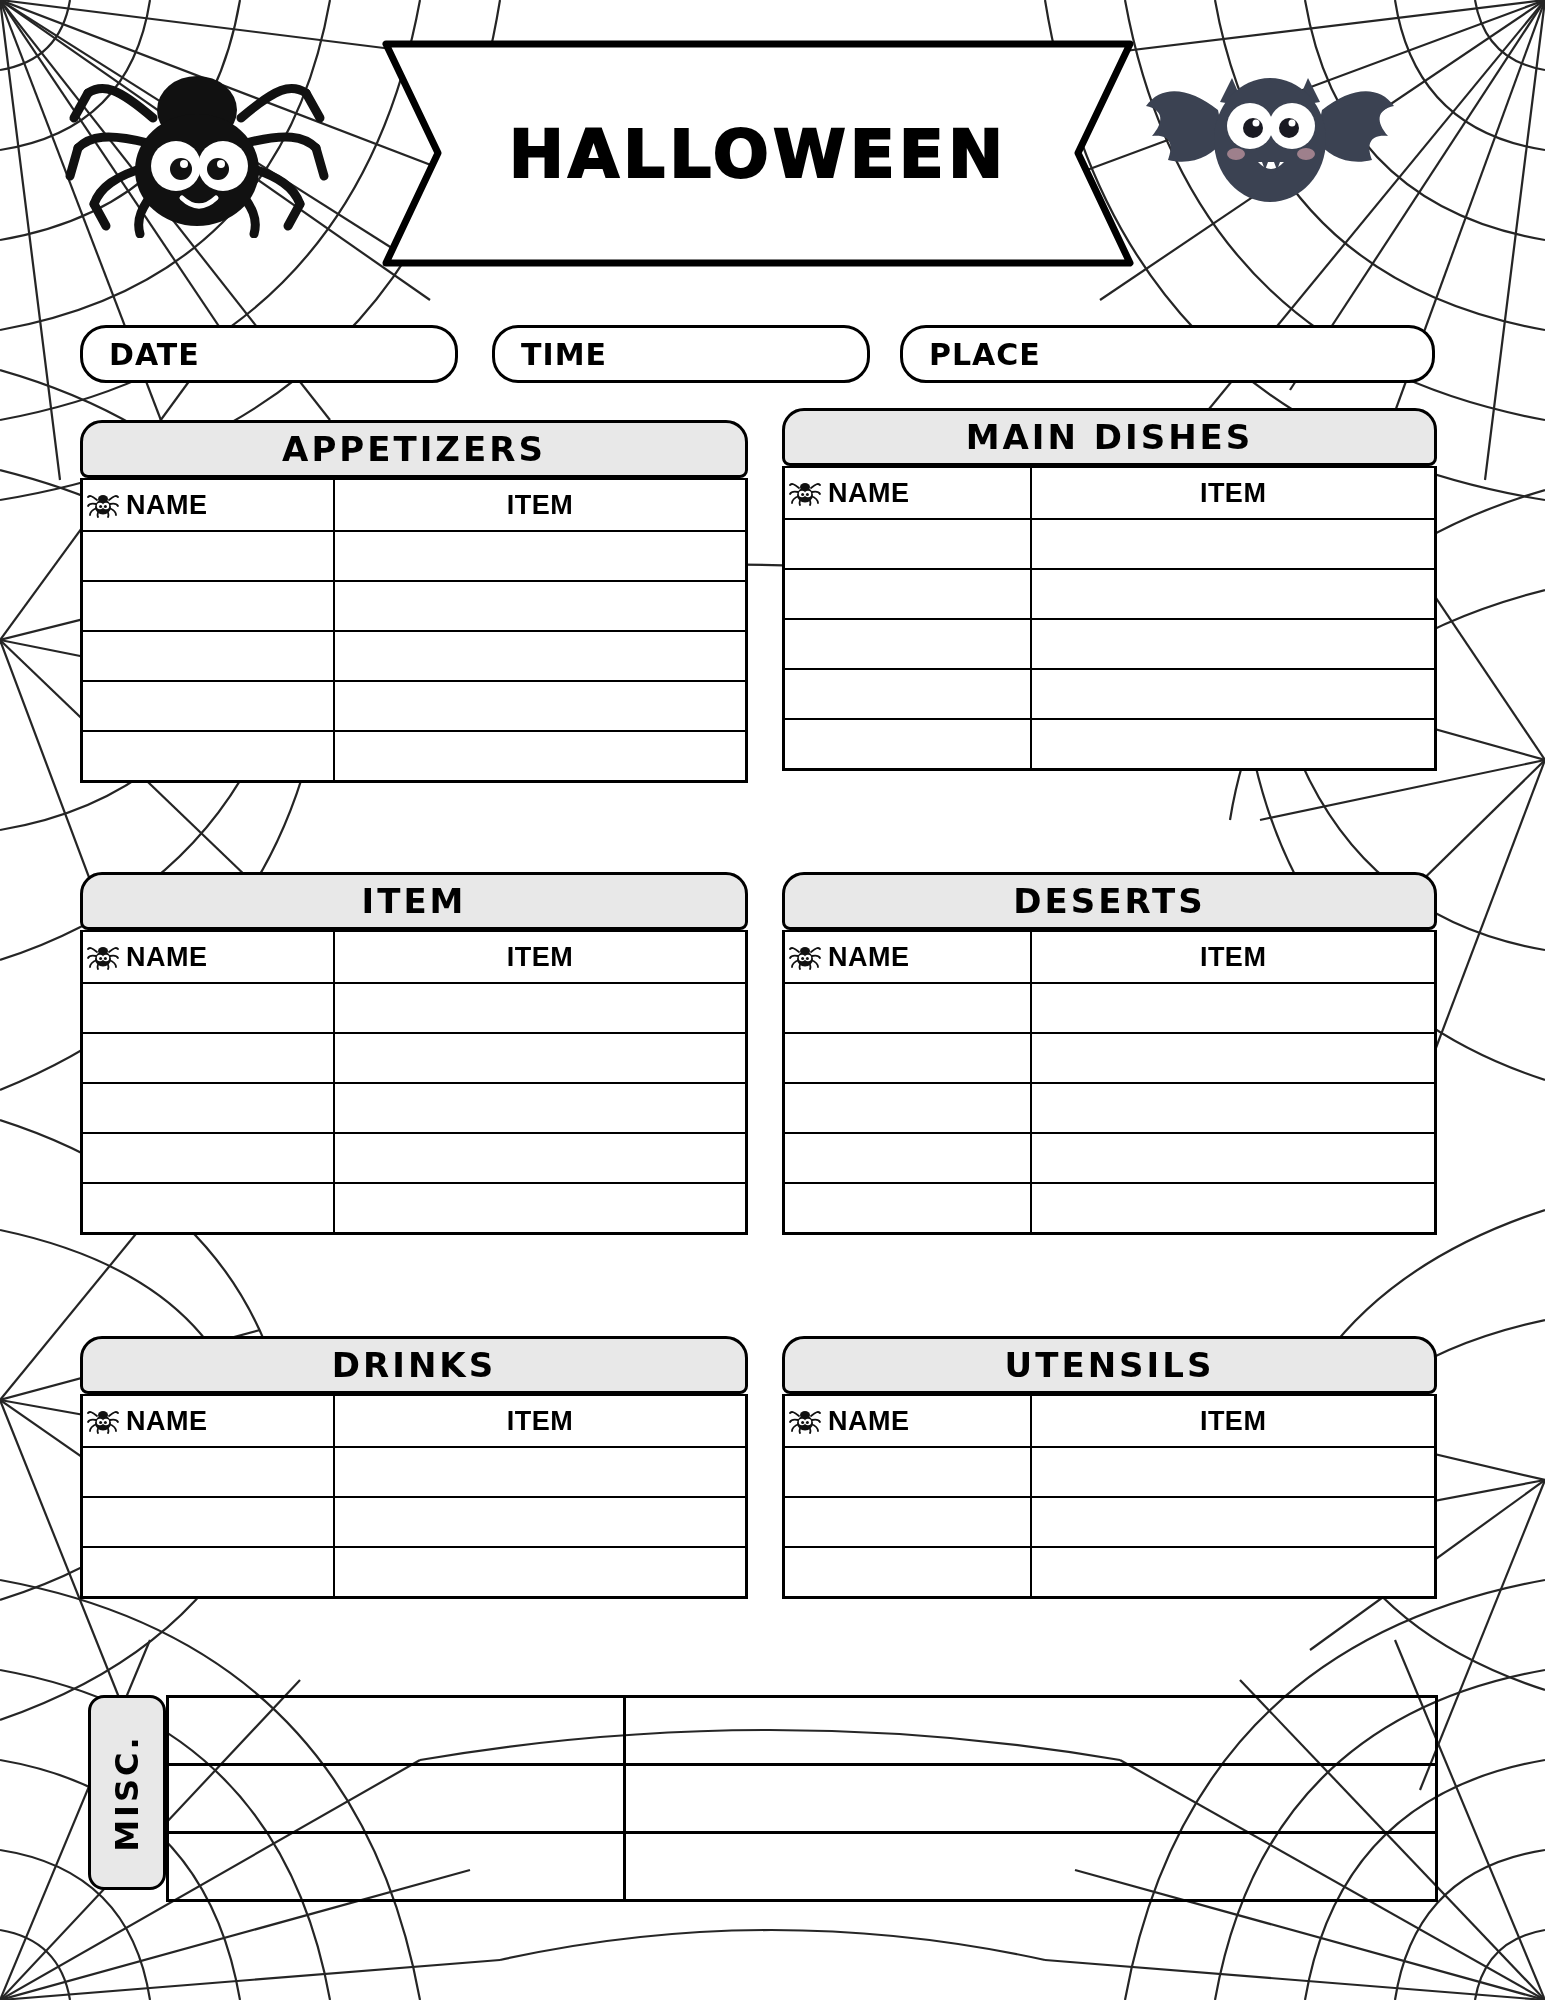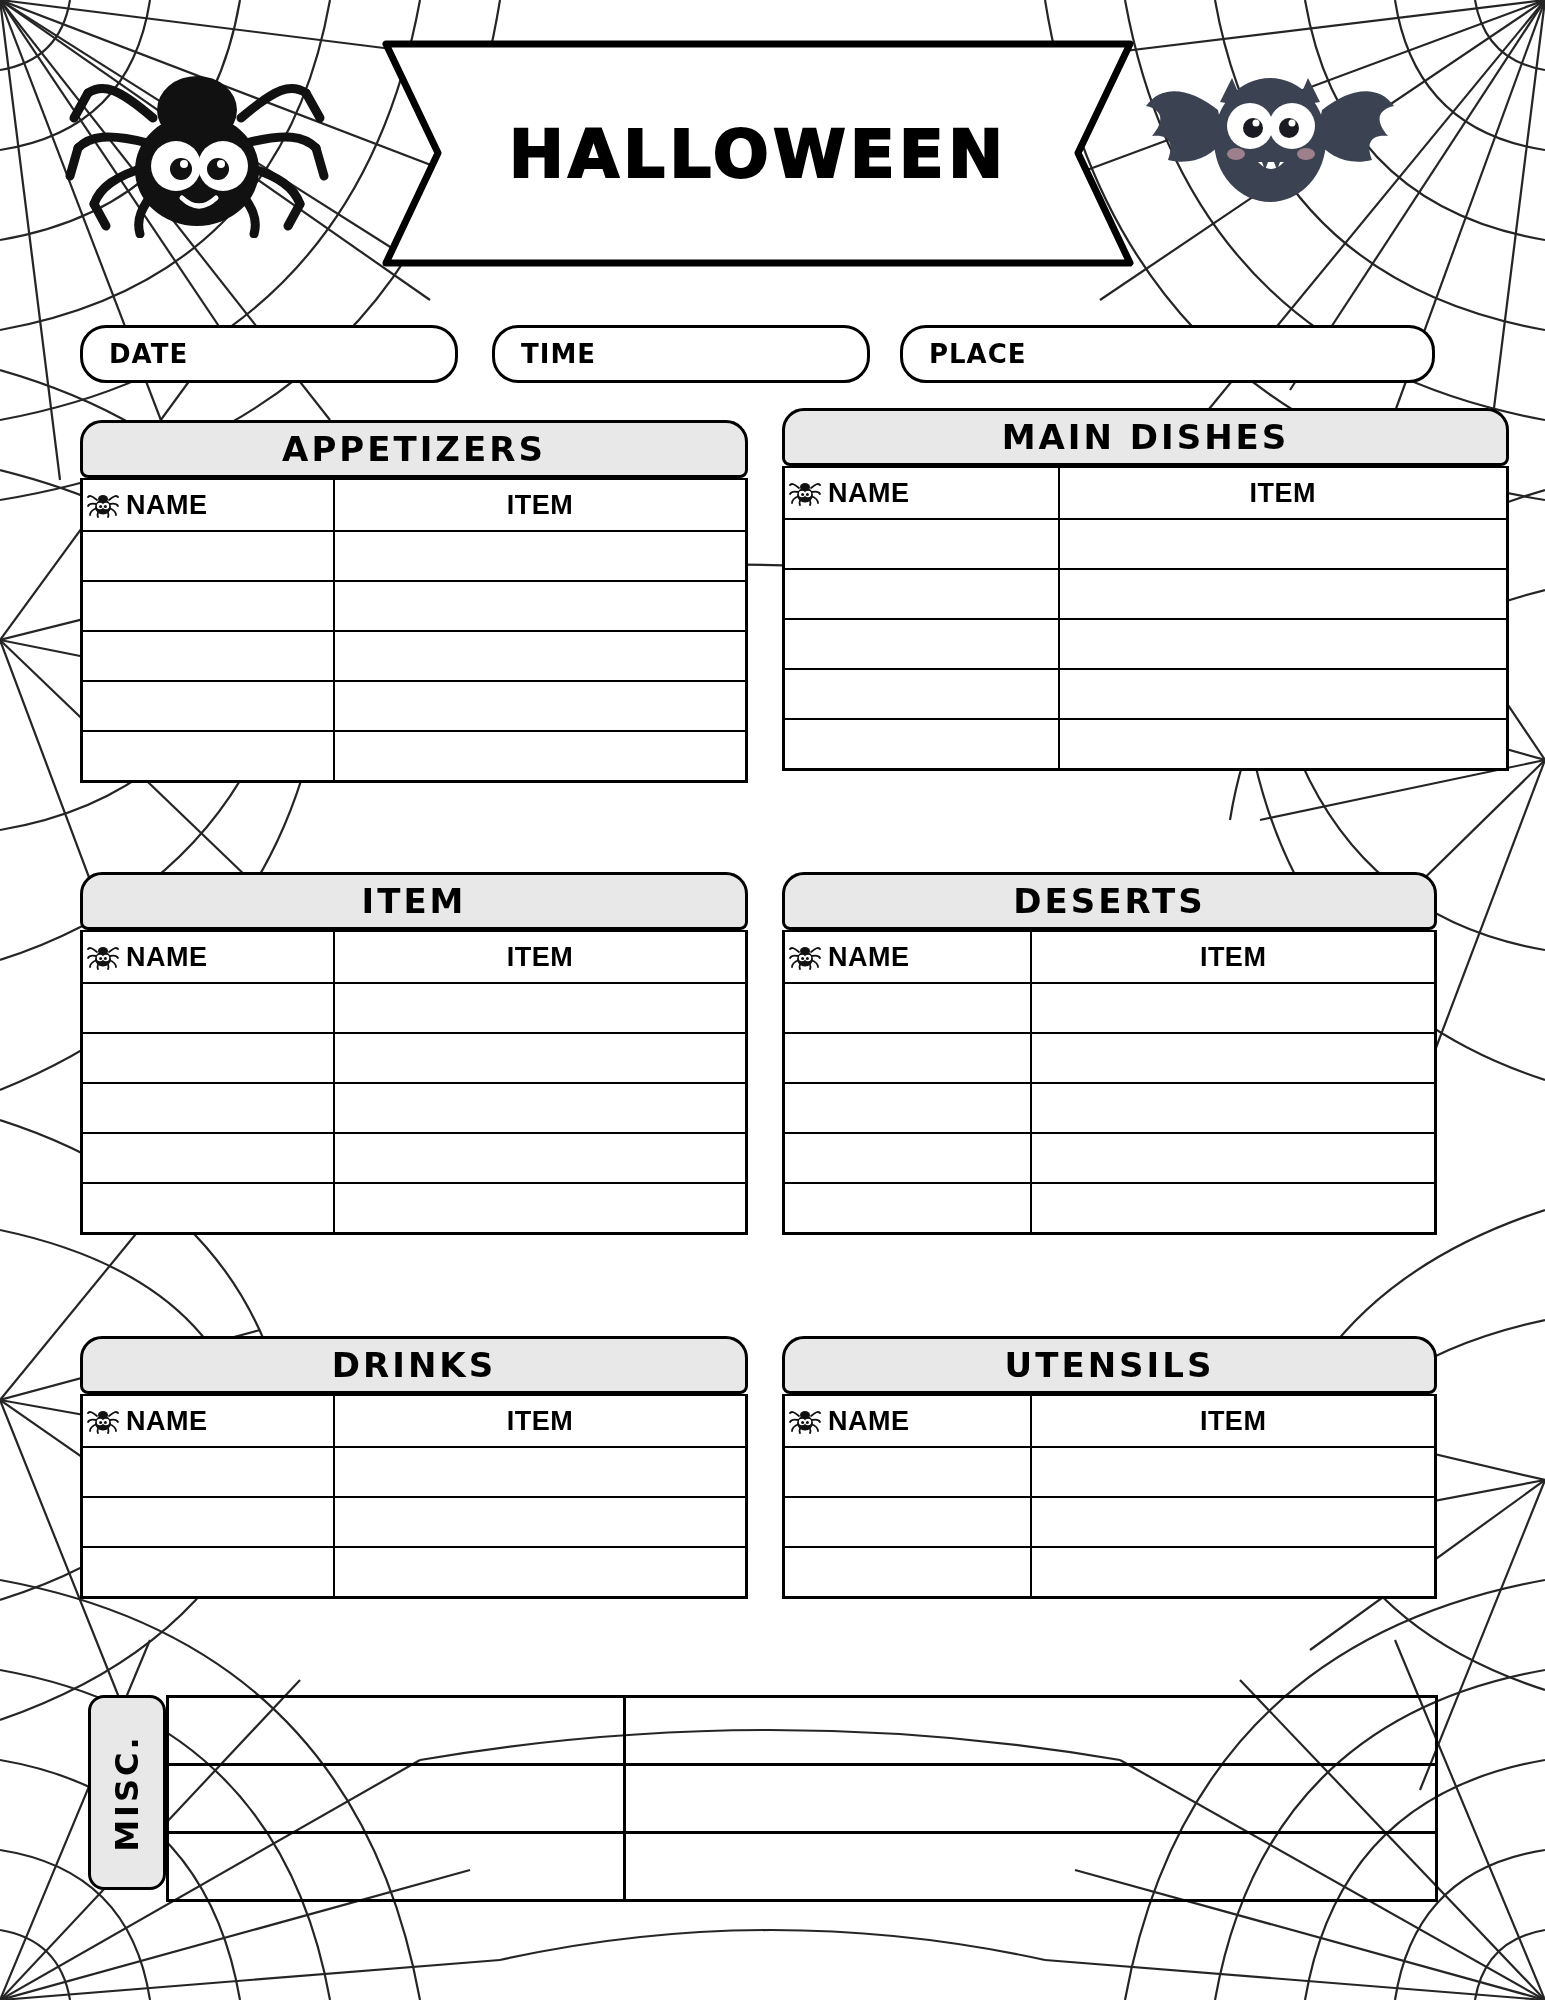--- a/index.html
+++ b/index.html
@@ -72,21 +72,21 @@
   .pill {
     position: absolute;
     box-sizing: border-box;
     border: 3px solid #000;
     border-radius: 26px;
     background: #fff;
     display: flex;
     align-items: center;
     padding-left: 26px;
     font-family: "DejaVu Sans", sans-serif;
-    font-size: 26px;
+    font-size: 30px;
     font-weight: bold;
     letter-spacing: 1px;
     height: 58px;
   }
   #pill-date  { left: 80px;  top: 325px; width: 378px; }
   #pill-time  { left: 492px; top: 325px; width: 378px; }
   #pill-place { left: 900px; top: 325px; width: 535px; }
 
   
   .card { position: absolute; }
@@ -131,21 +131,21 @@
   .name-head {
     display: flex;
     align-items: center;
     gap: 6px;
     padding-left: 3px;
   }
   .spider-mini { flex: 0 0 auto; }
 
   
   #card-appetizers { left: 80px;  top: 420px;  width: 668px; }
-  #card-main       { left: 782px; top: 408px;  width: 727px; }
+  #card-main       { left: 782px; top: 408px;  width: 655px; }
   #card-sides      { left: 80px;  top: 872px;  width: 668px; }
   #card-deserts    { left: 782px; top: 872px;  width: 655px; }
   #card-drinks     { left: 80px;  top: 1336px; width: 668px; }
   #card-utensils   { left: 782px; top: 1336px; width: 655px; }
 
   
   #misc-block {
     position: absolute;
     left: 88px;
     top: 1695px;

